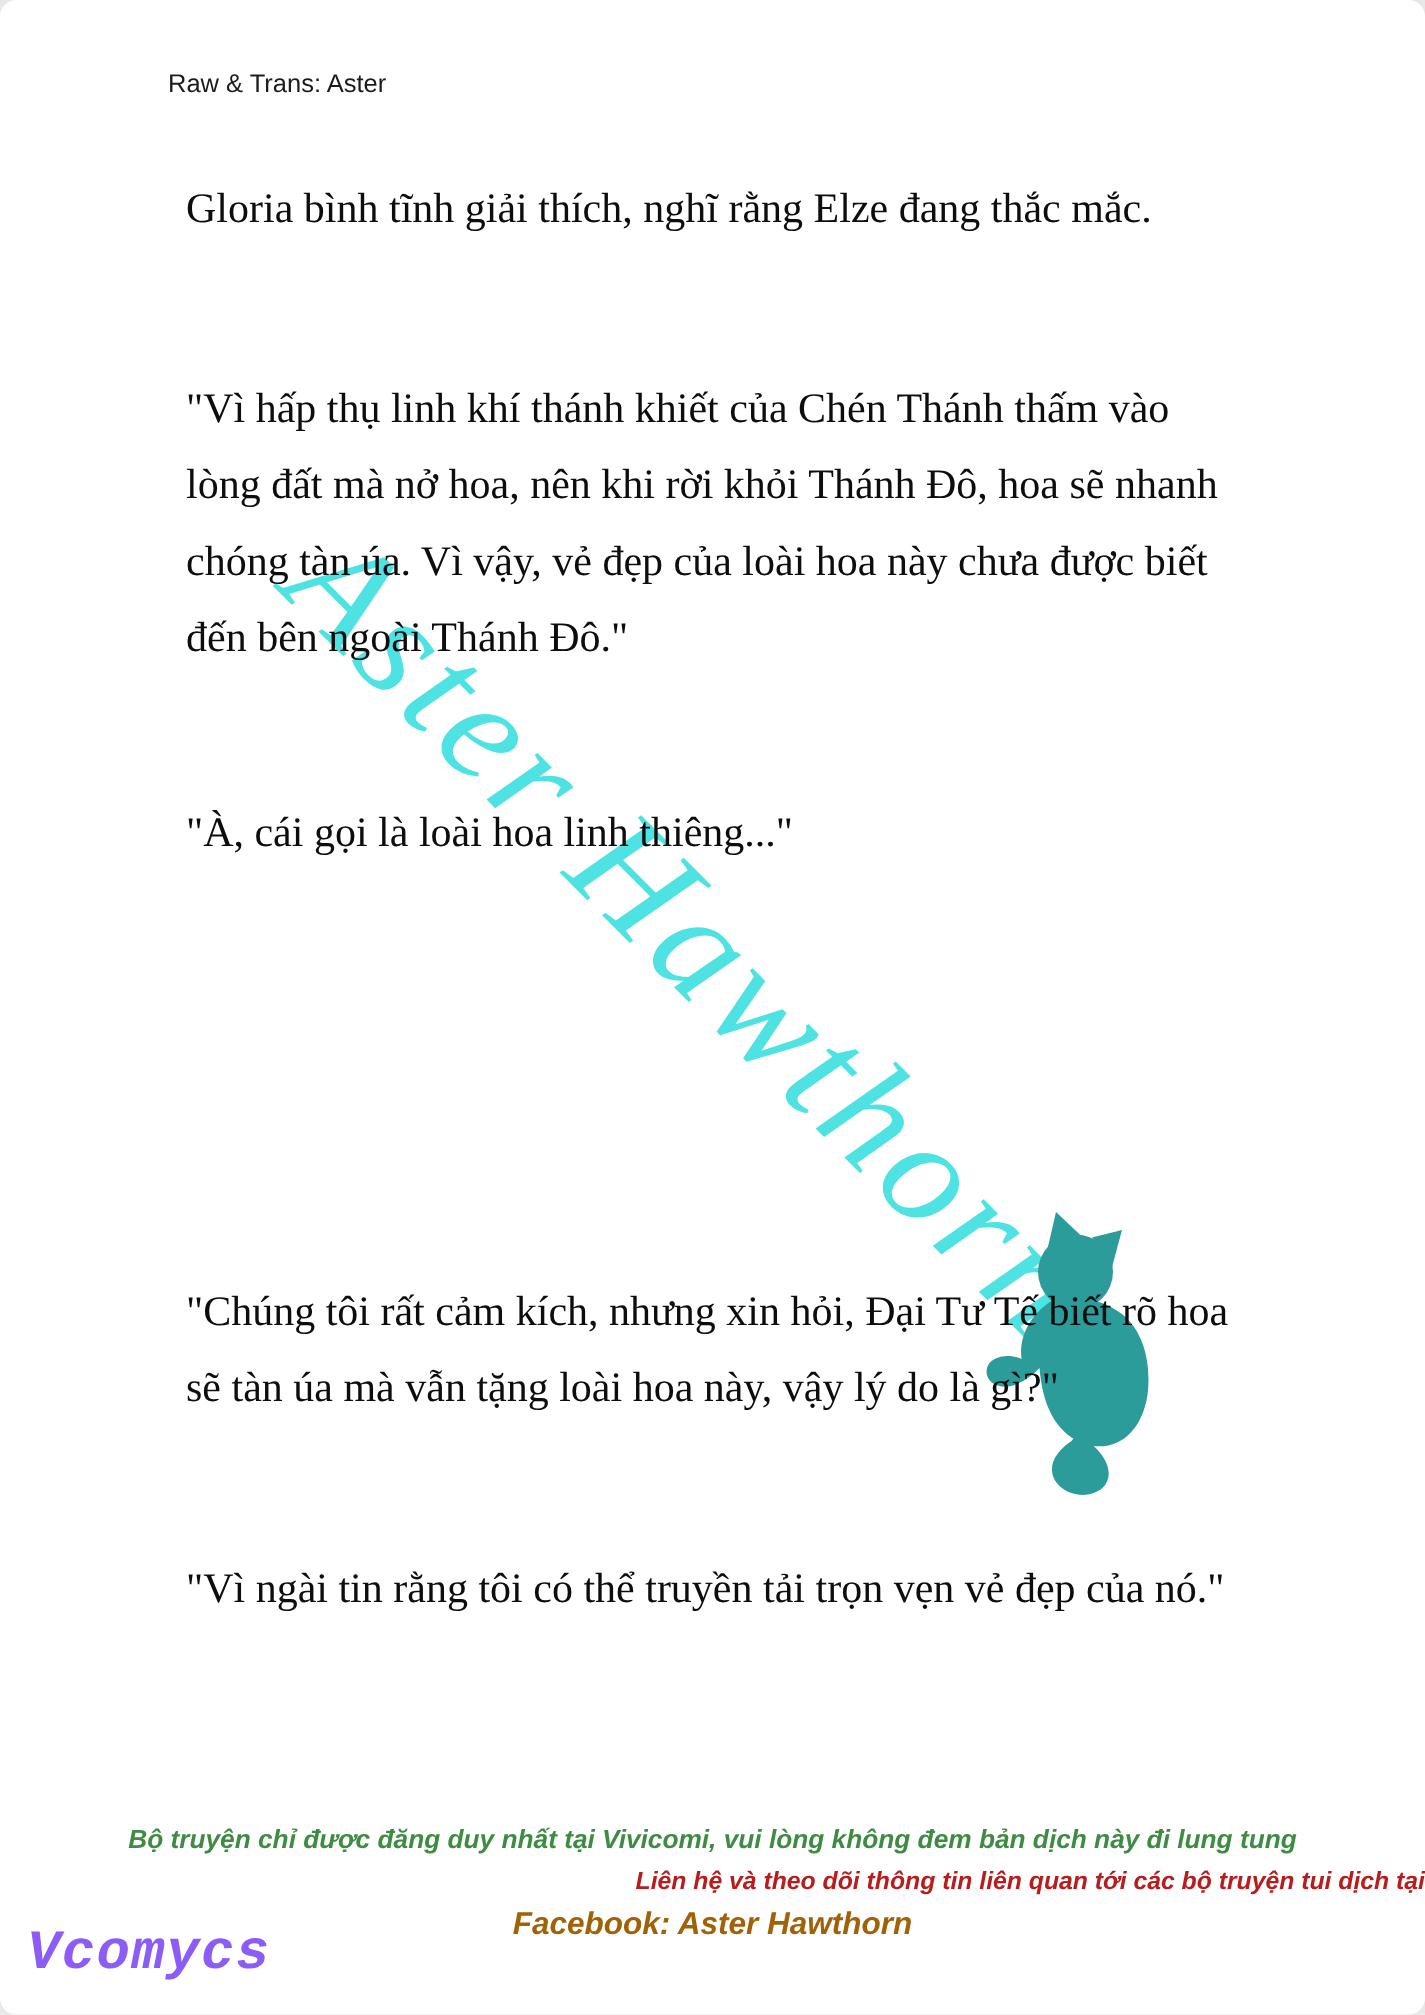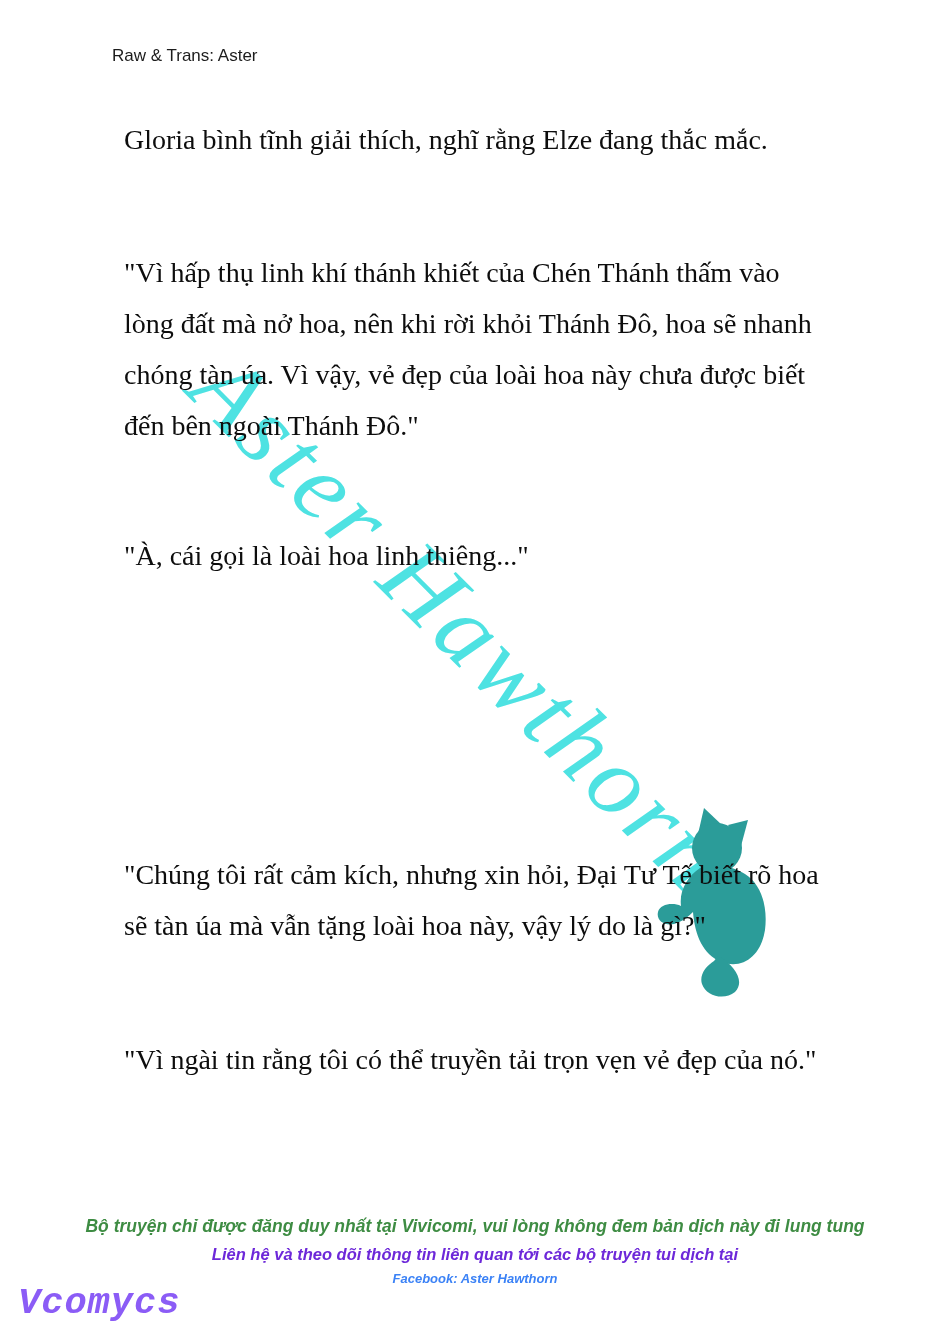--- a/index.html
+++ b/index.html
@@ -4,20 +4,21 @@
 <style>
   html, body { margin: 0; padding: 0; background: #e8e8e8; }
   .page {
     position: relative;
     width: 950px;
     height: 1343px;
     margin: 0 auto;
     background: #ffffff;
     overflow: hidden;
     font-family: "Liberation Serif", serif;
+    border-radius: 11px;
   }
 
   
   .credit {
     position: absolute;
     left: 112px;
     top: 46px;
     font-family: "Liberation Sans", sans-serif;
     font-size: 17px;
     color: #1c1c1c;
@@ -76,22 +77,22 @@
     left: 0;
     right: 0;
     top: 1200px;
     text-align: center;
     font-family: "Liberation Sans", sans-serif;
     font-style: italic;
     font-weight: bold;
     z-index: 3;
   }
   .footer .f-line1 { font-size: 17.5px; color: #3e8c43; margin: 16px 0 8px 0; }
-  .footer .f-line2 { font-size: 16.5px; color: #6d28d9; margin: 0 0 7px 0; }
-  .footer .f-line3 { font-size: 13px; color: #3b82f6; margin: 0; }
+  .footer .f-line2 { font-size: 16.5px; color: #b91c1c; margin: 0 0 7px 0; text-align: right; }
+  .footer .f-line3 { font-size: 21px; color: #a16207; margin: 0; }
 
   
   .logo {
     position: absolute;
     left: 18px;
     top: 1282px;
     font-family: Liberation Mono, monospace;
     font-style: italic;
     font-weight: bold;
     font-size: 37px;

